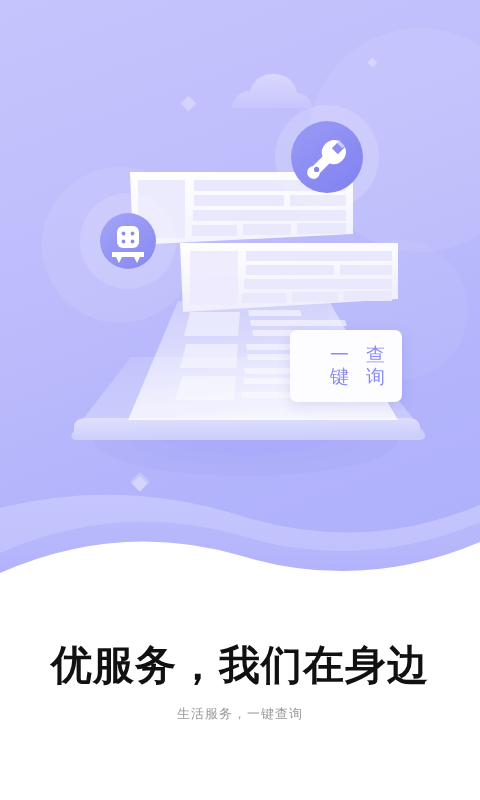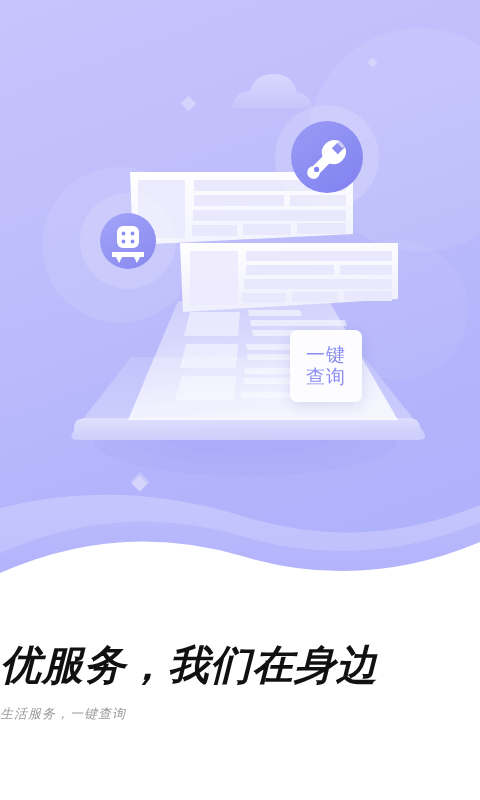--- a/index.html
+++ b/index.html
@@ -48,41 +48,42 @@
   #query-card {
     position: absolute;
     left: 290px;
     top: 330px;
     width: 72px;
     height: 72px;
     background: #fdfdff;
     border-radius: 7px;
     box-shadow: 0 4px 14px rgba(90, 80, 180, 0.16);
     display: flex;
-    flex-direction: column;
+    flex-direction: row;
     align-items: center;
     justify-content: center;
     line-height: 1.18;
+    padding-left: 40px;
   }
   #query-card .qline {
     font-size: 19px;
     color: #8a8cf0;
     letter-spacing: 1px;
     font-family: "Liberation Sans", "DejaVu Sans", sans-serif;
   }
 
   
   #caption {
     position: absolute;
     left: 0;
     top: 575px;
     width: 480px;
     height: 225px;
     background: #ffffff;
-    font-style: italic;
+    text-align: center;
   }
   #title {
     margin: 0;
     padding: 0;
     position: absolute;
     left: 0; top: 68px;
     width: 480px;
     font-size: 41px;
     font-weight: bold;
     color: #111111;

